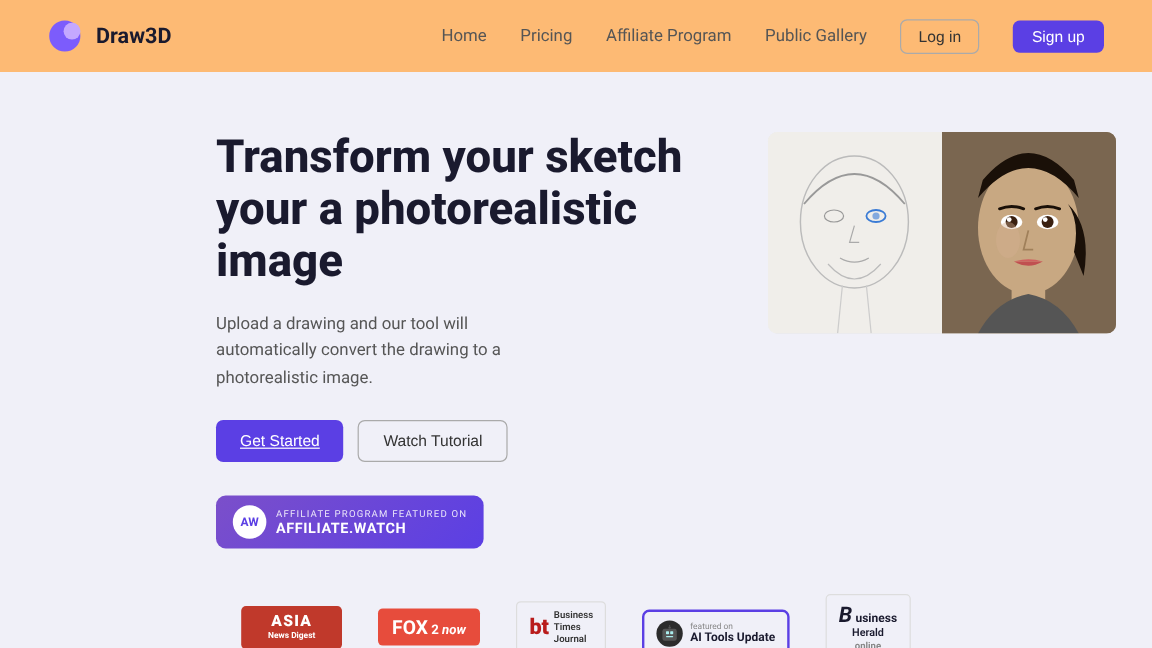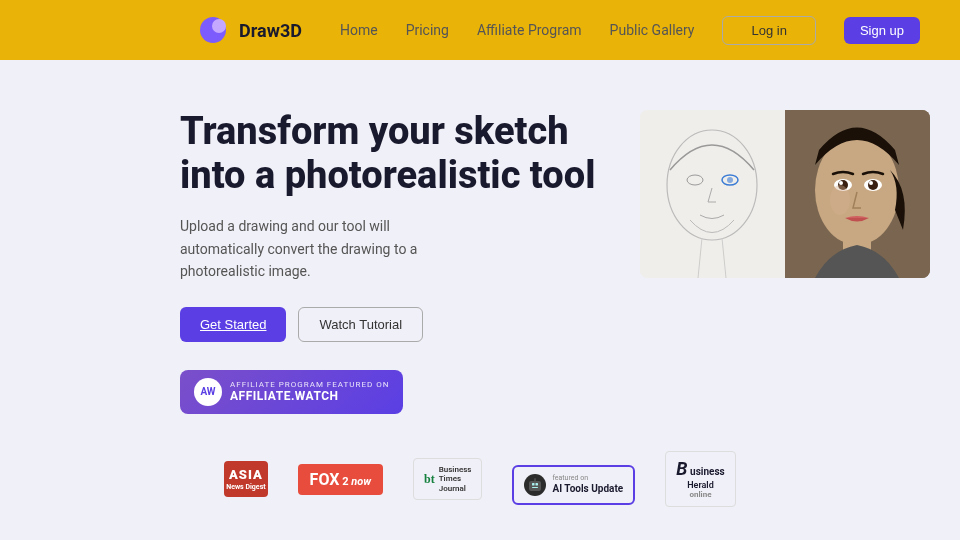--- a/index.html
+++ b/index.html
@@ -9,23 +9,23 @@
       background-color: #f0f0f8;
       min-height: 540px;
       width: 960px;
       overflow: hidden;
     }
 
     
     header {
       display: flex;
       align-items: center;
-      justify-content: flex-end;
+      justify-content: space-between;
       padding: 14px 40px;
-      background-color: #eab308;
+      background-color: #fdba74;
     }
 
     .logo-wrap {
       display: flex;
       align-items: center;
       gap: 8px;
     }
 
     .logo-icon {
       width: 32px;
@@ -47,21 +47,21 @@
 
     .nav-link {
       font-size: 14px;
       color: #555;
       text-decoration: none;
       cursor: pointer;
     }
 
     .btn-login {
       font-size: 13px;
-      padding: 6px 28px;
+      padding: 6px 14px;
       border: 1.5px solid #aaa;
       border-radius: 6px;
       background: transparent;
       color: #333;
       cursor: pointer;
     }
 
     .btn-signup {
       font-size: 13px;
       padding: 6px 16px;
@@ -231,21 +231,21 @@
       align-items: center;
       justify-content: center;
     }
 
     
     .logo-asia {
       background: #c0392b;
       color: #fff;
       font-size: 10px;
       font-weight: 700;
-      padding: 6px 2px;
+      padding: 6px 22px;
       border-radius: 4px;
       line-height: 1.2;
       text-align: center;
     }
 
     
     .logo-fox {
       background: #e74c3c;
       color: #fff;
       font-size: 11px;
@@ -358,21 +358,21 @@
     <a class="nav-link">Pricing</a>
     <a class="nav-link">Affiliate Program</a>
     <a class="nav-link">Public Gallery</a>
     <button class="btn-login">Log in</button>
     <button class="btn-signup">Sign up</button>
   </nav>
 </header>
 
 <main>
   <div class="hero-left">
-    <h1 class="hero-title">Transform your sketch into a photorealistic tool</h1>
+    <h1 class="hero-title">Transform your sketch your a photorealistic image</h1>
     <p class="hero-desc">Upload a drawing and our tool will automatically convert the drawing to a photorealistic image.</p>
 
     <div class="cta-buttons">
       <button class="btn-get-started">Get Started</button>
       <button class="btn-watch-tutorial">Watch Tutorial</button>
     </div>
 
     <div class="affiliate-badge">
       <div class="affiliate-aw">
         <span>AW</span>
@@ -463,21 +463,21 @@
     <div class="logo-fox">
       <span style="font-size:16px;">FOX</span>
       <span style="font-size:11px;"> 2 </span>
       <span style="font-size:11px;font-style:italic;">now</span>
     </div>
   </div>
 
 
   <div class="media-logo">
     <div class="logo-btj">
-      <span style="font-size:12px;font-weight:900;color:#15803d;font-family:Liberation Serif, serif;">bt</span>
+      <span style="font-size:18px;font-weight:900;color:#b91c1c;">bt</span>
       <div style="font-size:8px;color:#333;font-weight:600;line-height:1.2;">
         <div>Business</div>
         <div>Times</div>
         <div>Journal</div>
       </div>
     </div>
   </div>
 
   <div class="media-logo logo-aitools">
     <div class="logo-aitools-icon">

